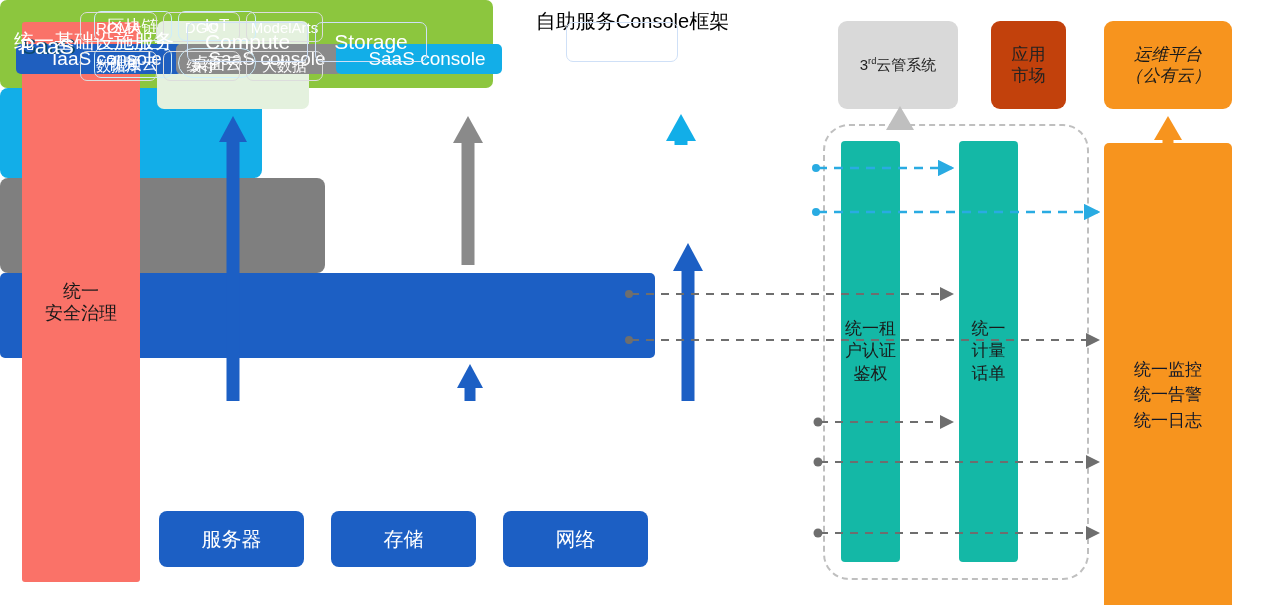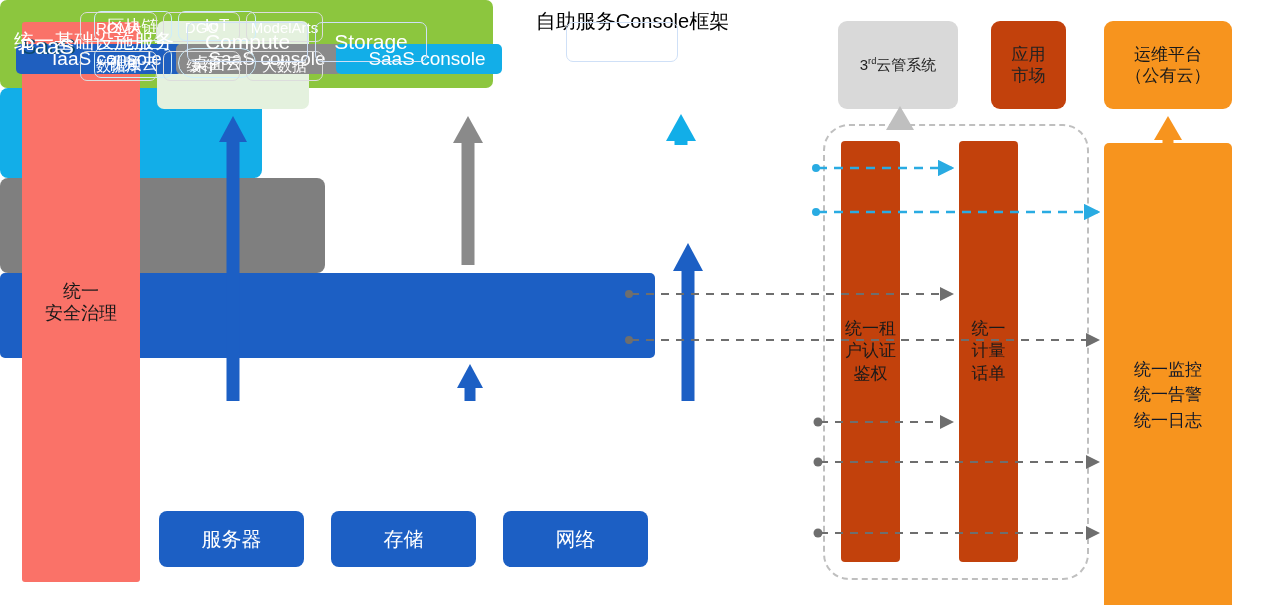--- a/index.html
+++ b/index.html
@@ -19,21 +19,21 @@
   .console-chip{position:absolute;top:44px;height:30px;display:flex;align-items:center;justify-content:center;border-radius:5px;color:#fff;font-size:19px;padding-left:16px;}
   #chip-iaas{left:16px;width:150px;background:#1F5FBF;}
   #chip-paas{left:176px;width:150px;background:#8A8A8A;}
   #chip-saas{left:336px;width:150px;background:#12AEE8;}
 
   
   #third-party{left:838px;top:21px;width:120px;height:88px;background:#D9D9D9;color:#222;font-size:15px;border-radius:9px;}
   #app-market{left:991px;top:21px;width:75px;height:88px;background:#c2410c;color:#222;font-size:17px;border-radius:9px;}
 
   
-  #ops-platform{left:1104px;top:21px;width:128px;height:88px;background:#F7941E;color:#1a1a1a;font-size:17px;border-radius:9px;}
+  #ops-platform{left:1104px;top:21px;width:128px;height:88px;background:#F7941E;color:#1a1a1a;font-size:17px;border-radius:9px;font-style:italic;}
 
   
   #saas-block{left:553px;top:145px;width:262px;height:90px;background:#12AEE8;border-radius:8px;}
   #saas-label{position:absolute;left:10px;top:34px;width:78px;text-align:center;color:#0c4a6e;font-size:22px;}
   .saas-chip{position:absolute;height:28px;border:1.6px solid #cdeefc;border-radius:7px;display:flex;align-items:center;justify-content:center;color:#fff;font-size:17px;}
   #saas-c0{left:94px;top:11px;width:76px;}
   #saas-c1{left:178px;top:11px;width:76px;}
   #saas-c2{left:94px;top:48px;width:76px;}
   #saas-c3{left:178px;top:48px;width:76px;border-radius:15px;}
 
@@ -59,21 +59,21 @@
 
   
   .hw-box{position:absolute;top:511px;height:56px;background:#1C5FC4;color:#fff;font-size:20px;border-radius:8px;display:flex;align-items:center;justify-content:center;}
   #hw0{left:159px;width:145px;}
   #hw1{left:331px;width:145px;}
   #hw2{left:503px;width:145px;}
   #hw3{left:674px;width:145px;}
 
   
   #shared-container{position:absolute;left:823px;top:124px;width:266px;height:456px;border:2.5px dashed #BFBFBF;border-radius:26px;box-sizing:border-box;}
-  .shared-col{position:absolute;background:#c2410c;border-radius:4px;display:flex;align-items:center;justify-content:center;text-align:center;color:#1a1a1a;font-size:17px;line-height:1.3;}
+  .shared-col{position:absolute;background:#14b8a6;border-radius:4px;display:flex;align-items:center;justify-content:center;text-align:center;color:#1a1a1a;font-size:17px;line-height:1.3;}
   #shared-col0{left:841px;top:141px;width:59px;height:421px;}
   #shared-col1{left:959px;top:141px;width:59px;height:421px;}
 
   
   #ops-right{left:1104px;top:143px;width:128px;height:504px;background:#F7941E;color:#0f172a;font-size:17px;border-radius:5px;line-height:1.5;}
 
   
   #wires{position:absolute;left:0;top:0;width:1265px;height:605px;pointer-events:none;}
 
   sup{font-size:.62em;vertical-align:super;}

